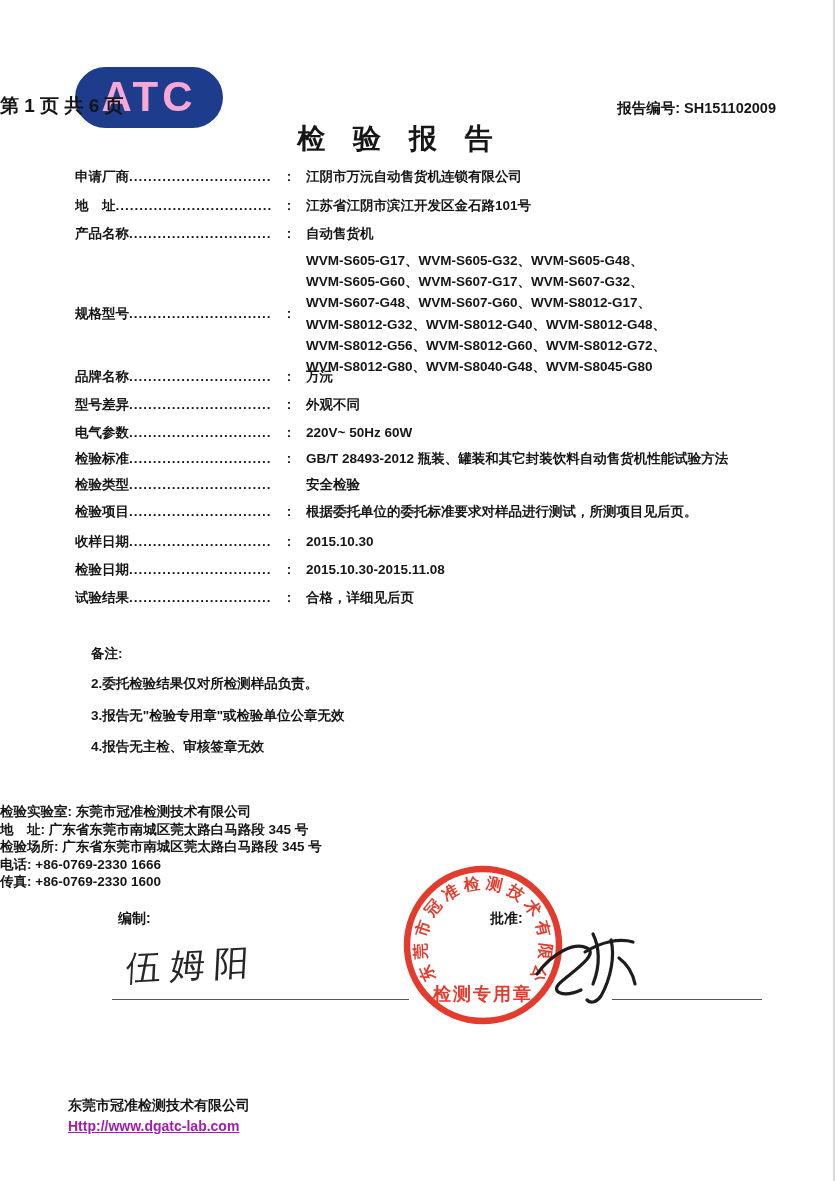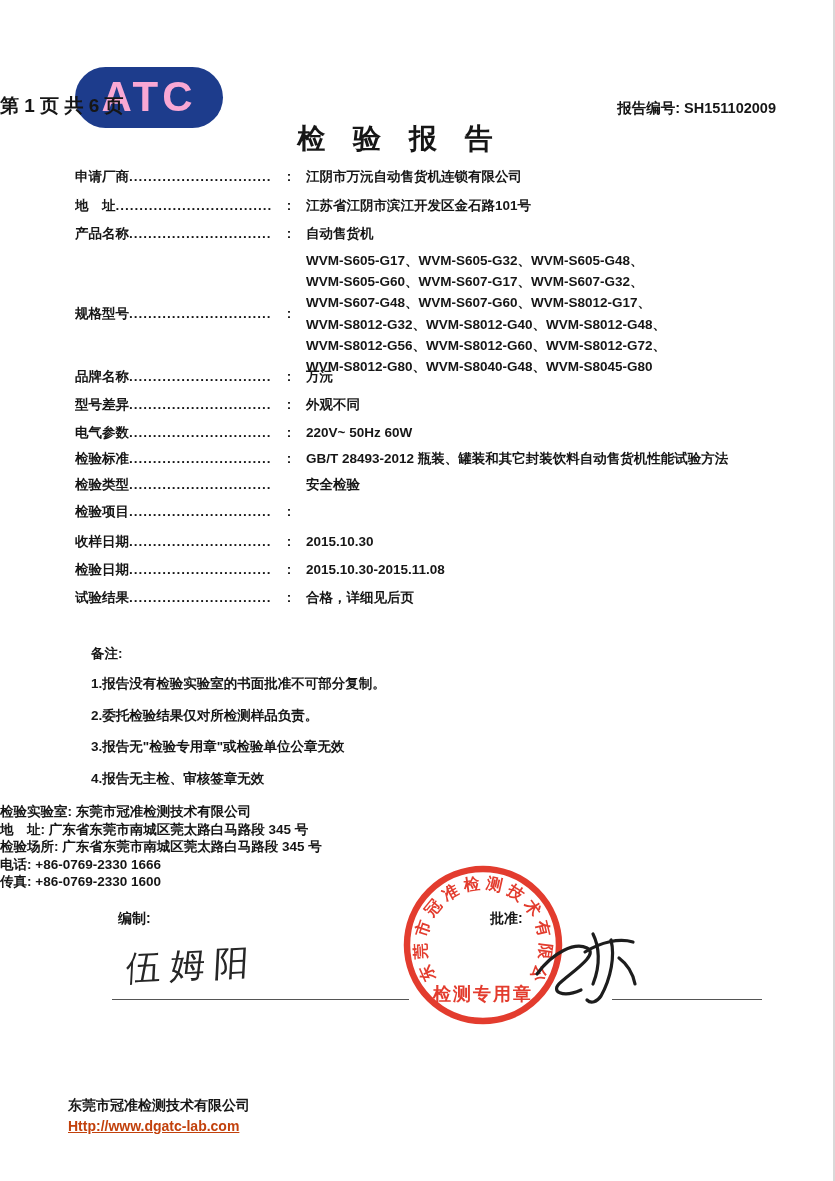--- a/index.html
+++ b/index.html
@@ -64,21 +64,21 @@
   }
   .sigline{position:absolute;height:0;border-top:1.6px solid #555;}
   .sigline.left{left:112px;top:999px;width:297px;}
   .sigline.right{left:612px;top:999px;width:150px;}
   
   .stamp{position:absolute;left:398px;top:860px;width:170px;height:170px;opacity:.9;}
   .sig-approved{position:absolute;left:515px;top:912px;width:135px;height:105px;}
   
   .footer-company{position:absolute;left:68px;top:1097px;font-size:14px;font-weight:bold;}
   .footer-url{position:absolute;left:68px;top:1118px;font-size:14px;font-weight:bold;
-              color:#c2410c;text-decoration:underline;}
+              color:#a21caf;text-decoration:underline;}
 </style>
 </head>
 <body>
 
 <div class="page">
 
   <div class="logo">
     <span>ATC</span>
   </div>
   <div class="page-info">第 1 页 共 6 页</div>
@@ -172,20 +172,21 @@
     <div class="fcolon"></div>
     <div class="fvalue">安全检验</div>
   </div>
 
   <div class="frow" style="top:503px">
     <div class="flabel">
         <span class="txt">检验项目</span>
         <span class="dots"></span>
       </div>
     <div class="fcolon">:</div>
+    <div class="fvalue">根据委托单位的委托标准要求对样品进行测试，所测项目见后页。</div>
   </div>
 
   <div class="frow" style="top:533px">
     <div class="flabel">
         <span class="txt">收样日期</span>
         <span class="dots"></span>
       </div>
     <div class="fcolon">:</div>
     <div class="fvalue">2015.10.30</div>
   </div>
@@ -203,21 +204,20 @@
     <div class="flabel">
         <span class="txt">试验结果</span>
         <span class="dots"></span>
       </div>
     <div class="fcolon">:</div>
     <div class="fvalue">合格，详细见后页</div>
   </div>
 
   <div class="remarks">
     <div class="rtitle">备注:</div>
-    <div class="ritem">1.报告没有检验实验室的书面批准不可部分复制。</div>
     <div class="ritem">2.委托检验结果仅对所检测样品负责。</div>
     <div class="ritem">3.报告无"检验专用章"或检验单位公章无效</div>
     <div class="ritem">4.报告无主检、审核签章无效</div>
   </div>
 
   <div class="lab">
     <div>检验实验室: 东莞市冠准检测技术有限公司</div>
     <div>地　址: 广东省东莞市南城区莞太路白马路段 345 号</div>
     <div>检验场所: 广东省东莞市南城区莞太路白马路段 345 号</div>
     <div>电话: +86-0769-2330 1666</div>

